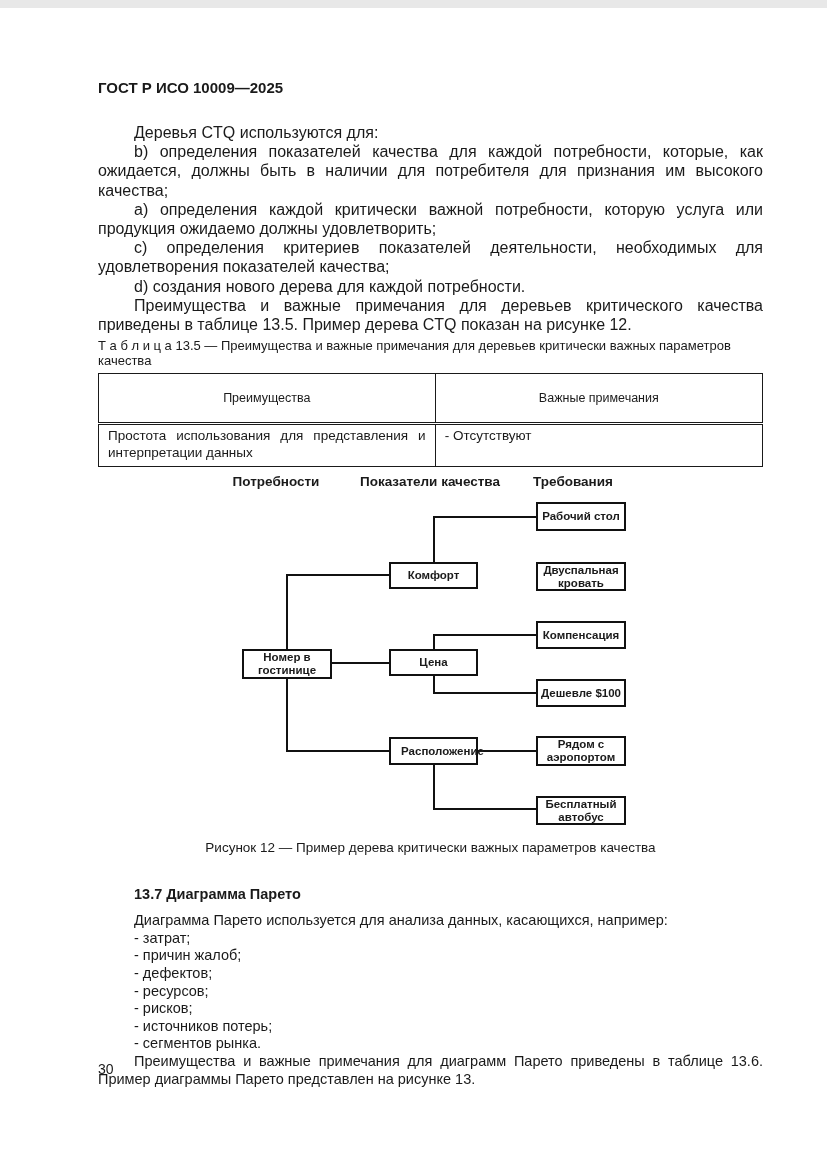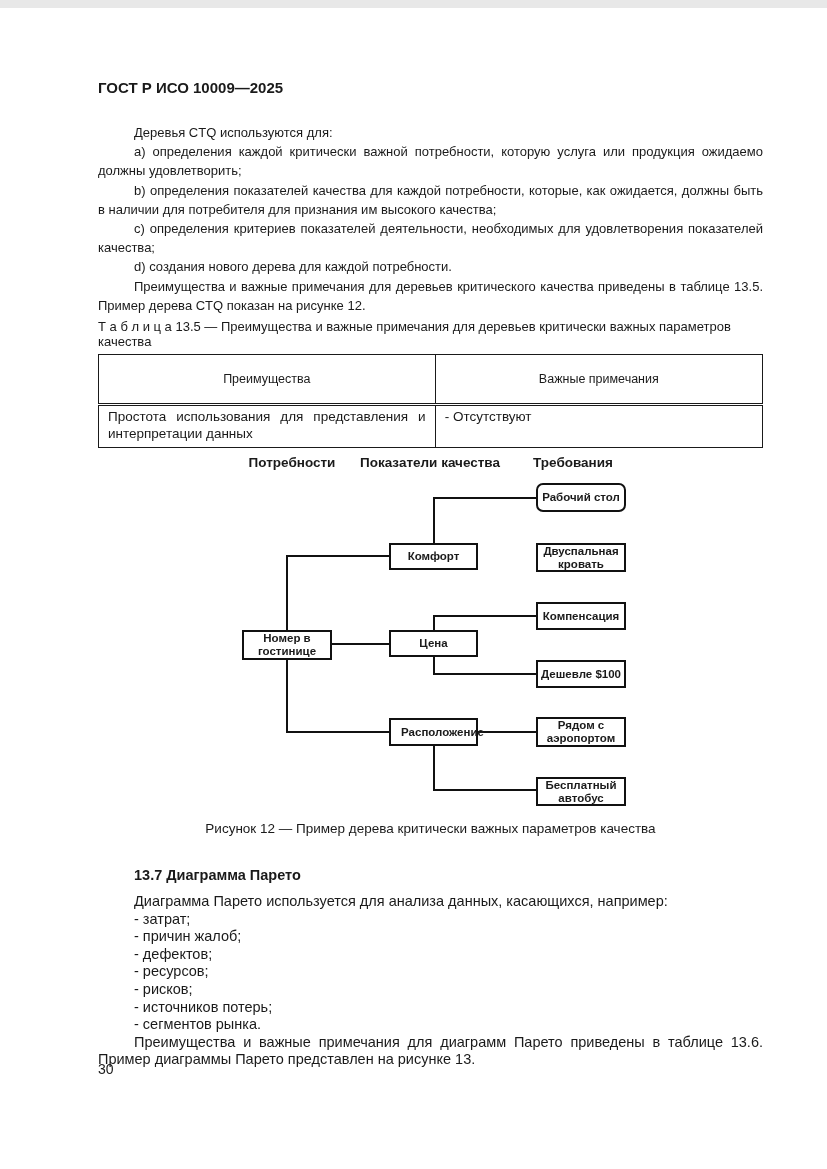--- a/index.html
+++ b/index.html
@@ -16,21 +16,21 @@
     overflow: hidden;
   }
   .doc-header {
     font-weight: bold;
     font-size: 15px;
     line-height: 16px;
     margin-bottom: 27px;
   }
   .intro p {
     margin: 0;
-    font-size: 13px;
+    font-size: 16px;
     line-height: 19.2px;
     text-align: justify;
     text-indent: 36px;
   }
   .table-caption {
     margin: 4px 0 5px 0;
     font-size: 13px;
     line-height: 15px;
     text-align: left;
   }
@@ -123,22 +123,22 @@
 </style>
 </head>
 <body>
 
 <div class="page">
 
   <div class="doc-header">ГОСТ Р ИСО 10009—2025</div>
 
   <div class="intro">
     <p>Деревья CTQ используются для:</p>
+    <p>b) определения показателей качества для каждой потребности, которые, как ожидается, должны быть в наличии для потребителя для признания им высокого качества;</p>
     <p>a) определения каждой критически важной потребности, которую услуга или продукция ожидаемо должны удовлетворить;</p>
-    <p>b) определения показателей качества для каждой потребности, которые, как ожидается, должны быть в наличии для потребителя для признания им высокого качества;</p>
     <p>c) определения критериев показателей деятельности, необходимых для удовлетворения показателей качества;</p>
     <p>d) создания нового дерева для каждой потребности.</p>
     <p>Преимущества и важные примечания для деревьев критического качества приведены в таблице 13.5. Пример дерева CTQ показан на рисунке 12.</p>
   </div>
 
   <p class="table-caption">Т а б л и ц а  13.5 — Преимущества и важные примечания для деревьев критически важных параметров качества</p>
 
   <table class="gost-table">
     <colgroup>
         <col class="c1">
@@ -153,21 +153,21 @@
     <tbody>
       <tr>
         <td class="adv">Простота использования для представления и интерпретации данных</td>
         <td>- Отсутствуют</td>
       </tr>
     </tbody>
   </table>
 
   <div class="diagram">
 
-    <div class="col-head" style="left:194px">Потребности</div>
+    <div class="col-head" style="left:178px">Потребности</div>
     <div class="col-head" style="left:332px">Показатели качества</div>
     <div class="col-head" style="left:475px">Требования</div>
 
     <div class="cline" style="left:188px; top:100px; width:2px; height:178px;"></div>
     <div class="cline" style="left:188px; top:100px; width:103px; height:2px;"></div>
     <div class="cline" style="left:188px; top:276px; width:103px; height:2px;"></div>
     <div class="cline" style="left:234px; top:188px; width:57px; height:2px;"></div>
     <div class="cline" style="left:335px; top:42px; width:2px; height:48px;"></div>
     <div class="cline" style="left:335px; top:42px; width:103px; height:2px;"></div>
     <div class="cline" style="left:335px; top:160px; width:2px; height:17px;"></div>
@@ -175,21 +175,21 @@
     <div class="cline" style="left:335px; top:202px; width:2px; height:18px;"></div>
     <div class="cline" style="left:335px; top:218px; width:103px; height:2px;"></div>
     <div class="cline" style="left:380px; top:276px; width:58px; height:2px;"></div>
     <div class="cline" style="left:335px; top:291px; width:2px; height:45px;"></div>
     <div class="cline" style="left:335px; top:334px; width:103px; height:2px;"></div>
 
     <div class="node" style="left:144px; top:175px; width:90px; height:30px;">Номер в гостинице</div>
     <div class="node" style="left:291px; top:88px; width:89px; height:27px;">Комфорт</div>
     <div class="node" style="left:291px; top:175px; width:89px; height:27px;">Цена</div>
     <div class="node" style="left:291px; top:263px; width:89px; height:28px;padding-left:20px;">Расположение</div>
-    <div class="node" style="left:438px; top:28px; width:90px; height:29px;border-radius:7px;">Рабочий стол</div>
+    <div class="node" style="left:438px; top:28px; width:90px; height:29px;">Рабочий стол</div>
     <div class="node" style="left:438px; top:88px; width:90px; height:29px;">Двуспальная кровать</div>
     <div class="node" style="left:438px; top:147px; width:90px; height:28px;">Компенсация</div>
     <div class="node" style="left:438px; top:205px; width:90px; height:28px;">Дешевле $100</div>
     <div class="node" style="left:438px; top:262px; width:90px; height:30px;">Рядом с аэропортом</div>
     <div class="node" style="left:438px; top:322px; width:90px; height:29px;">Бесплатный автобус</div>
 
     <div class="fig-caption">Рисунок 12 — Пример дерева критически важных параметров качества</div>
   </div>
 
   <div class="pareto">

